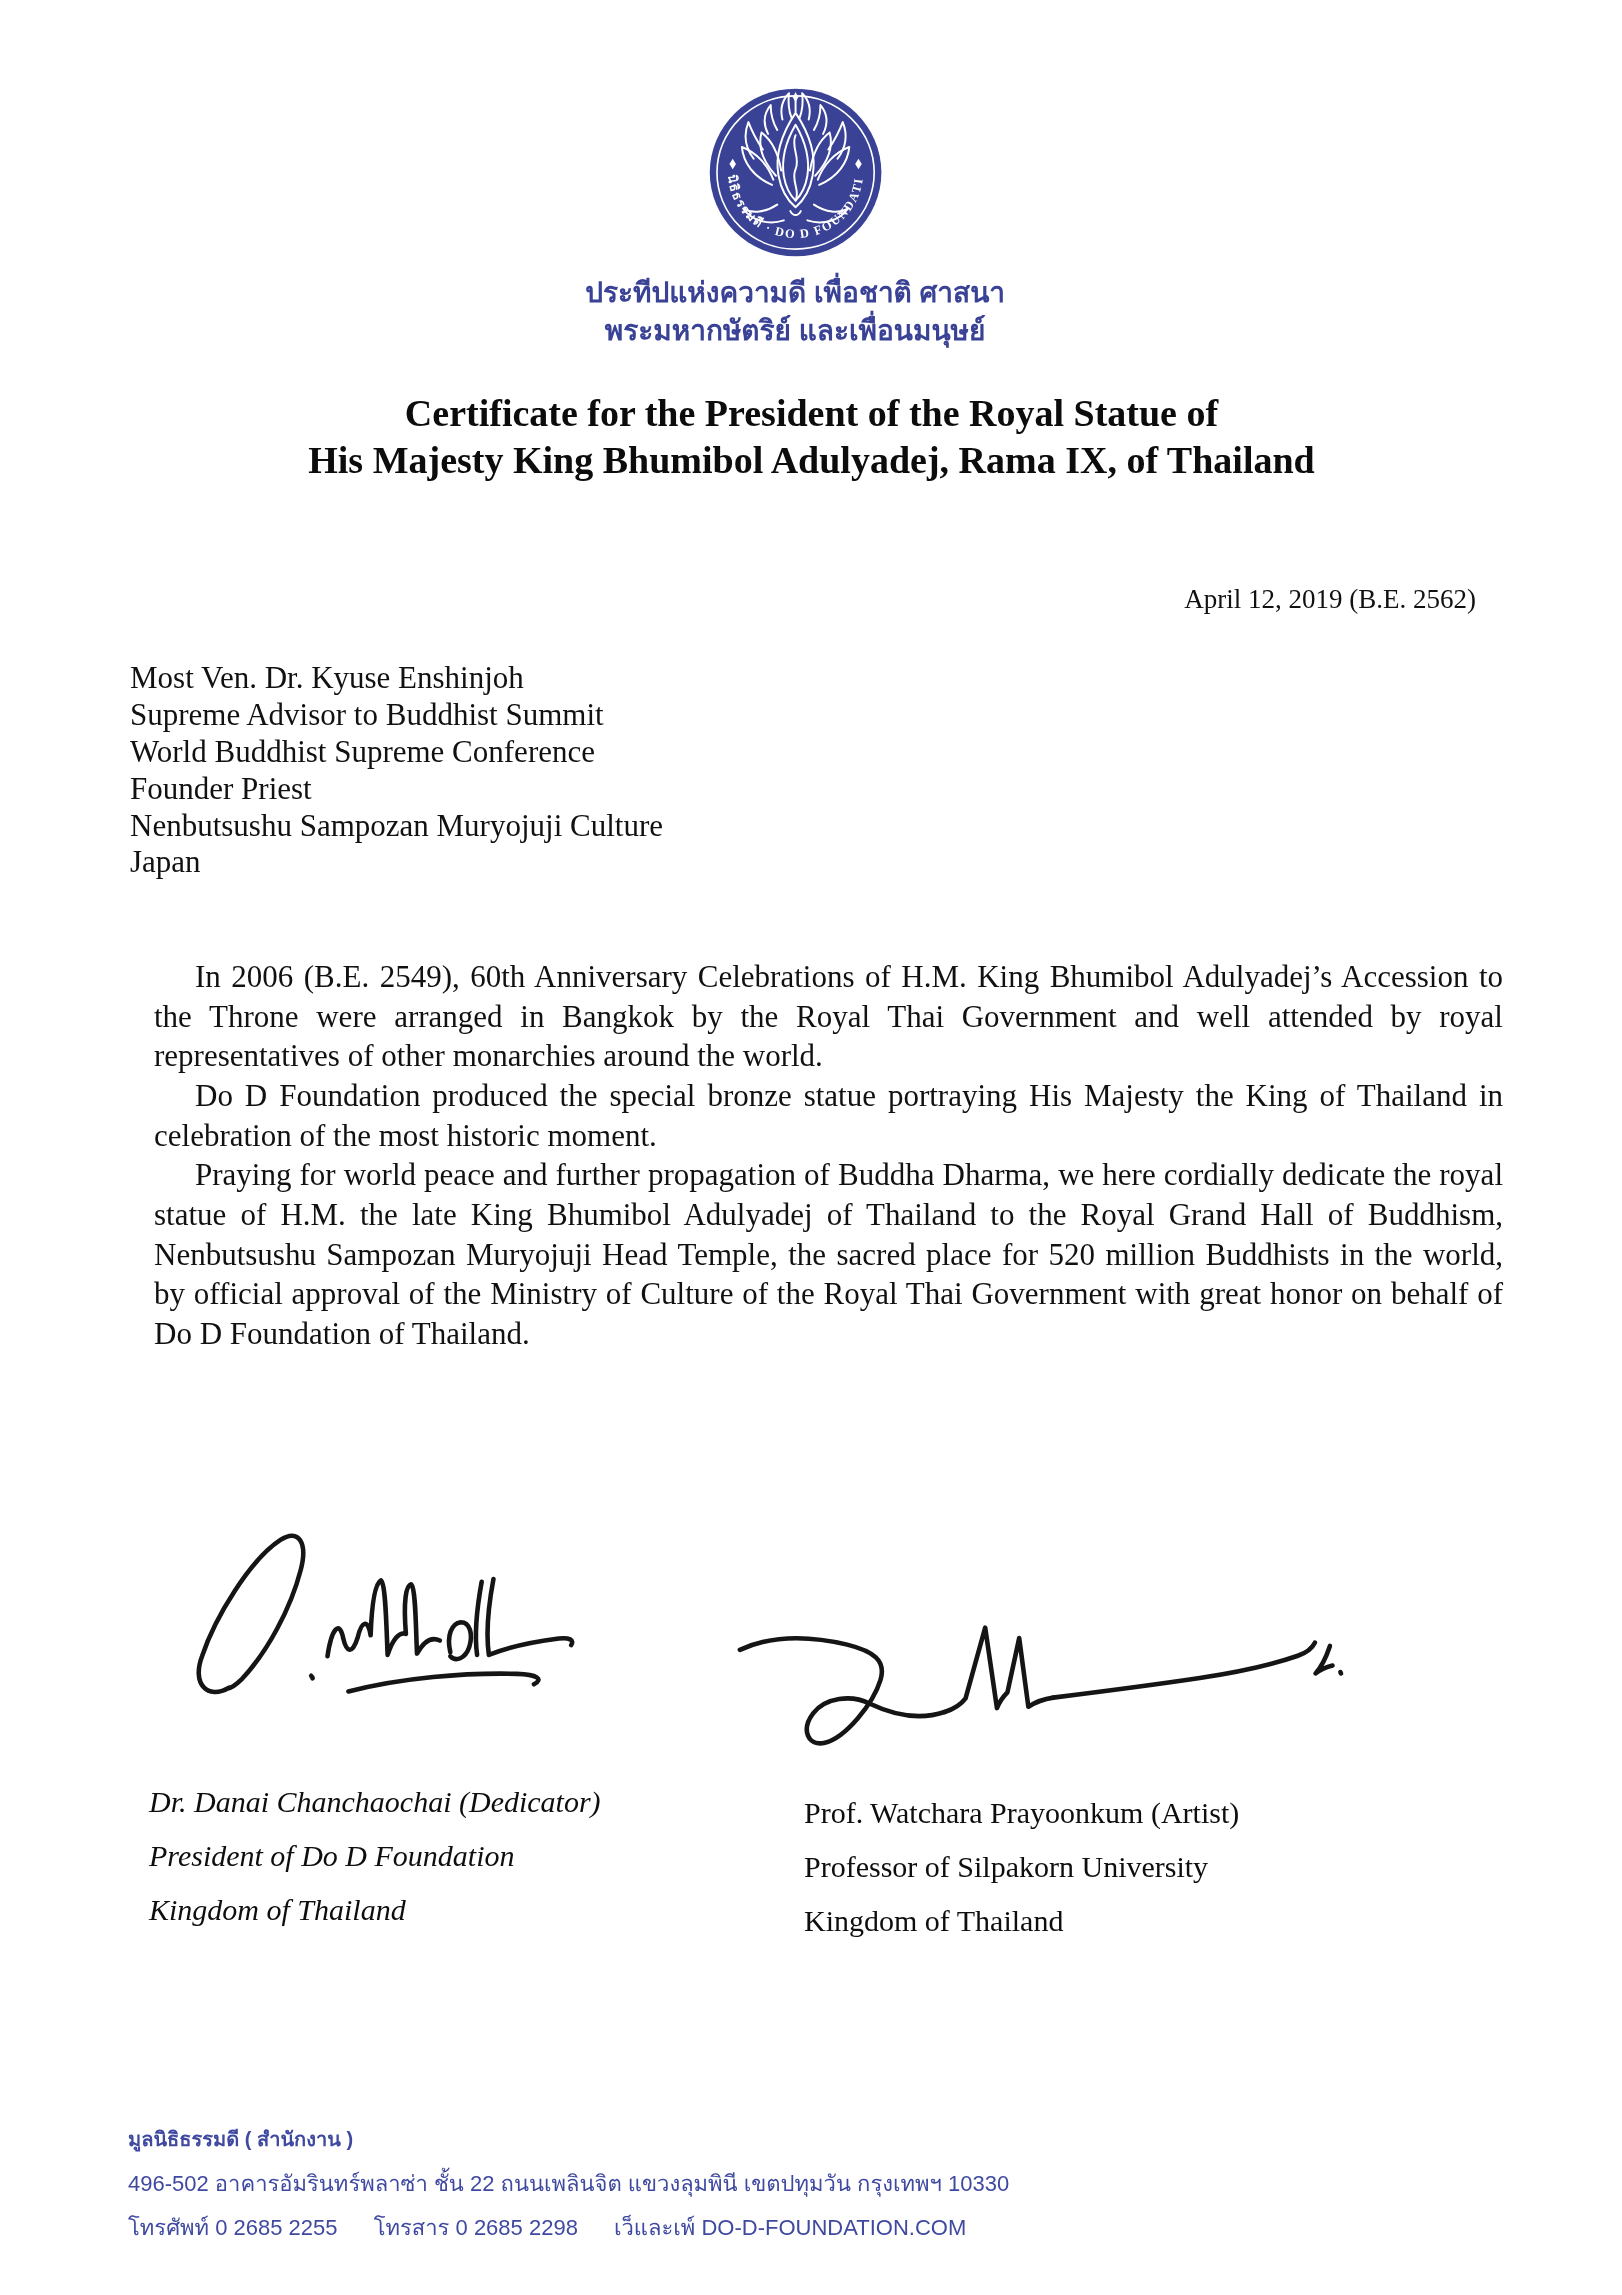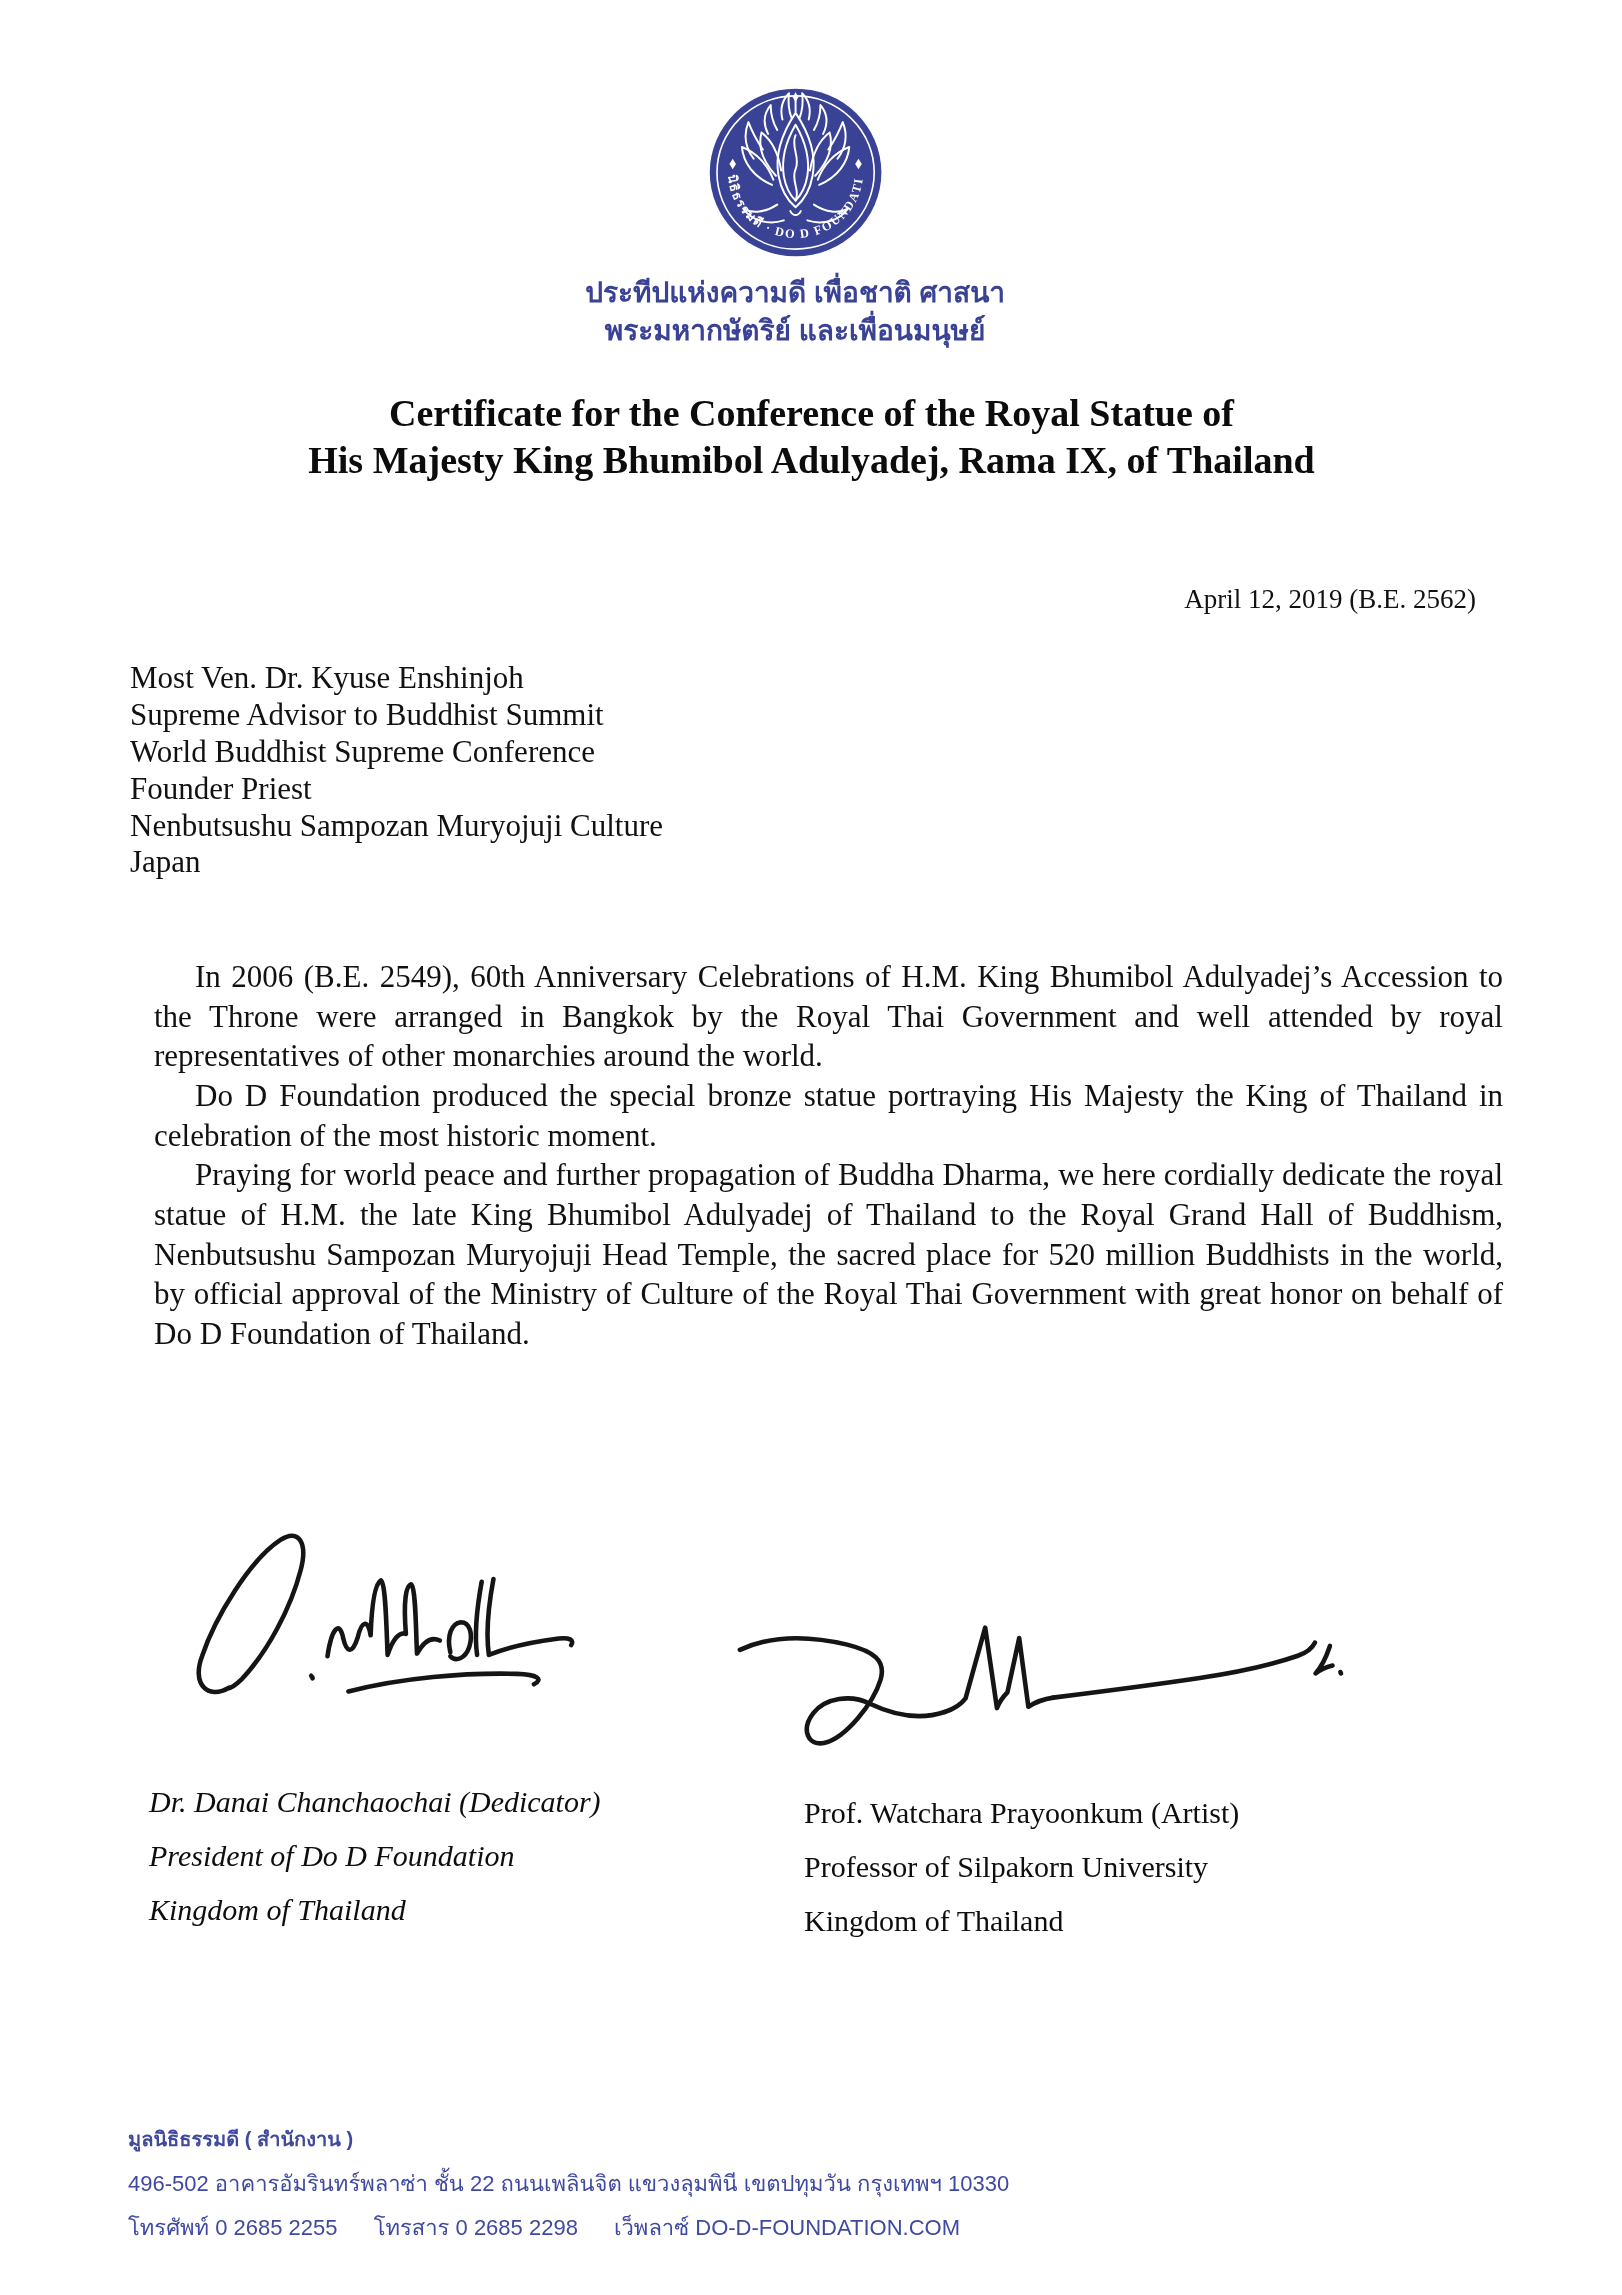--- a/index.html
+++ b/index.html
@@ -157,21 +157,21 @@
         <textPath href="#ring-arc" startOffset="50%">มูลนิธิธรรมดี · DO D FOUNDATION</textPath>
       </text>
     </svg>
     <div class="tagline">
       <div>ประทีปแห่งความดี เพื่อชาติ ศาสนา</div>
       <div>พระมหากษัตริย์ และเพื่อนมนุษย์</div>
     </div>
   </header>
 
   <h1 class="title">
-    <span>Certificate for the Conference of the Royal Statue of</span>
+    <span>Certificate for the President of the Royal Statue of</span>
     <span>His Majesty King Bhumibol Adulyadej, Rama IX, of Thailand</span>
   </h1>
 
   <div class="date-line">April 12, 2019 (B.E. 2562)</div>
 
   <div class="recipient">
     <div>Most Ven. Dr. Kyuse Enshinjoh</div>
     <div>Supreme Advisor to Buddhist Summit</div>
     <div>World Buddhist Supreme Conference</div>
     <div>Founder Priest</div>
@@ -218,18 +218,18 @@
     <div>Professor of Silpakorn University</div>
     <div>Kingdom of Thailand</div>
   </div>
 
   <footer class="footer">
     <div class="footer-org">มูลนิธิธรรมดี  ( สำนักงาน )</div>
     <div class="footer-address">496-502 อาคารอัมรินทร์พลาซ่า ชั้น 22 ถนนเพลินจิต แขวงลุมพินี เขตปทุมวัน กรุงเทพฯ 10330</div>
     <div class="footer-contacts">
       <span>โทรศัพท์ 0 2685 2255</span>
       <span>โทรสาร 0 2685 2298</span>
-      <span>เว็พลาซ์ DO-D-FOUNDATION.COM</span>
+      <span>เว็และเพ์ DO-D-FOUNDATION.COM</span>
     </div>
   </footer>
 
 </div>
 
 
 </body></html>

